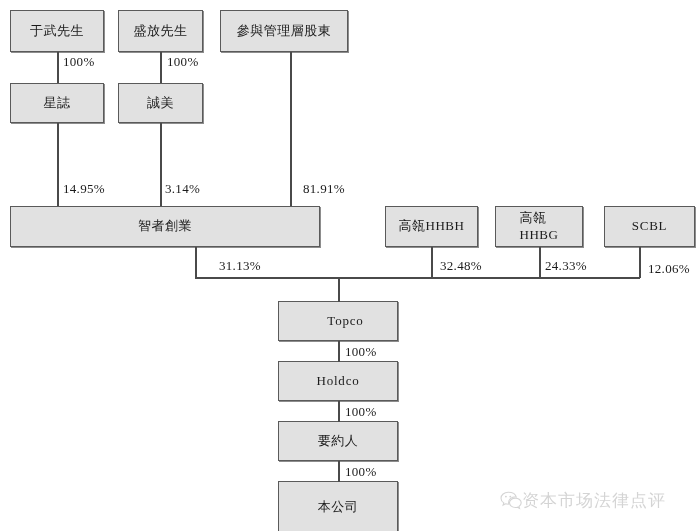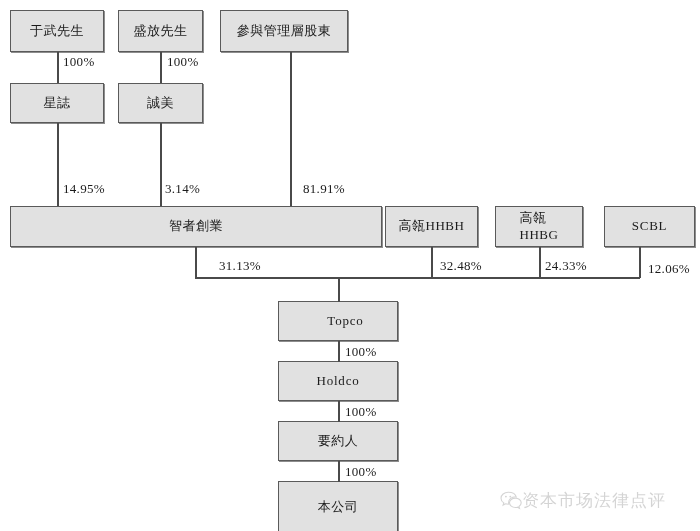--- a/index.html
+++ b/index.html
@@ -86,21 +86,21 @@
       </div>
       <div class="node" style="left: 220px; top: 10px; width: 128px; height: 42px;">
         <span class="node-label">參與管理層股東</span>
       </div>
       <div class="node" style="left: 10px; top: 83px; width: 94px; height: 40px;">
         <span class="node-label">星誌</span>
       </div>
       <div class="node" style="left: 118px; top: 83px; width: 85px; height: 40px;">
         <span class="node-label">誠美</span>
       </div>
-      <div class="node" style="left: 10px; top: 206px; width: 372px; height: 41px;">
+      <div class="node" style="left: 10px; top: 206px; width: 310px; height: 41px;">
         <span class="node-label">智者創業</span>
       </div>
       <div class="node" style="left: 385px; top: 206px; width: 93px; height: 41px;">
         <span class="node-label">高瓴HHBH</span>
       </div>
       <div class="node" style="left: 495px; top: 206px; width: 88px; height: 41px;">
         <span class="node-label">高瓴
 HHBG</span>
       </div>
       <div class="node latin" style="left: 604px; top: 206px; width: 91px; height: 41px;">

